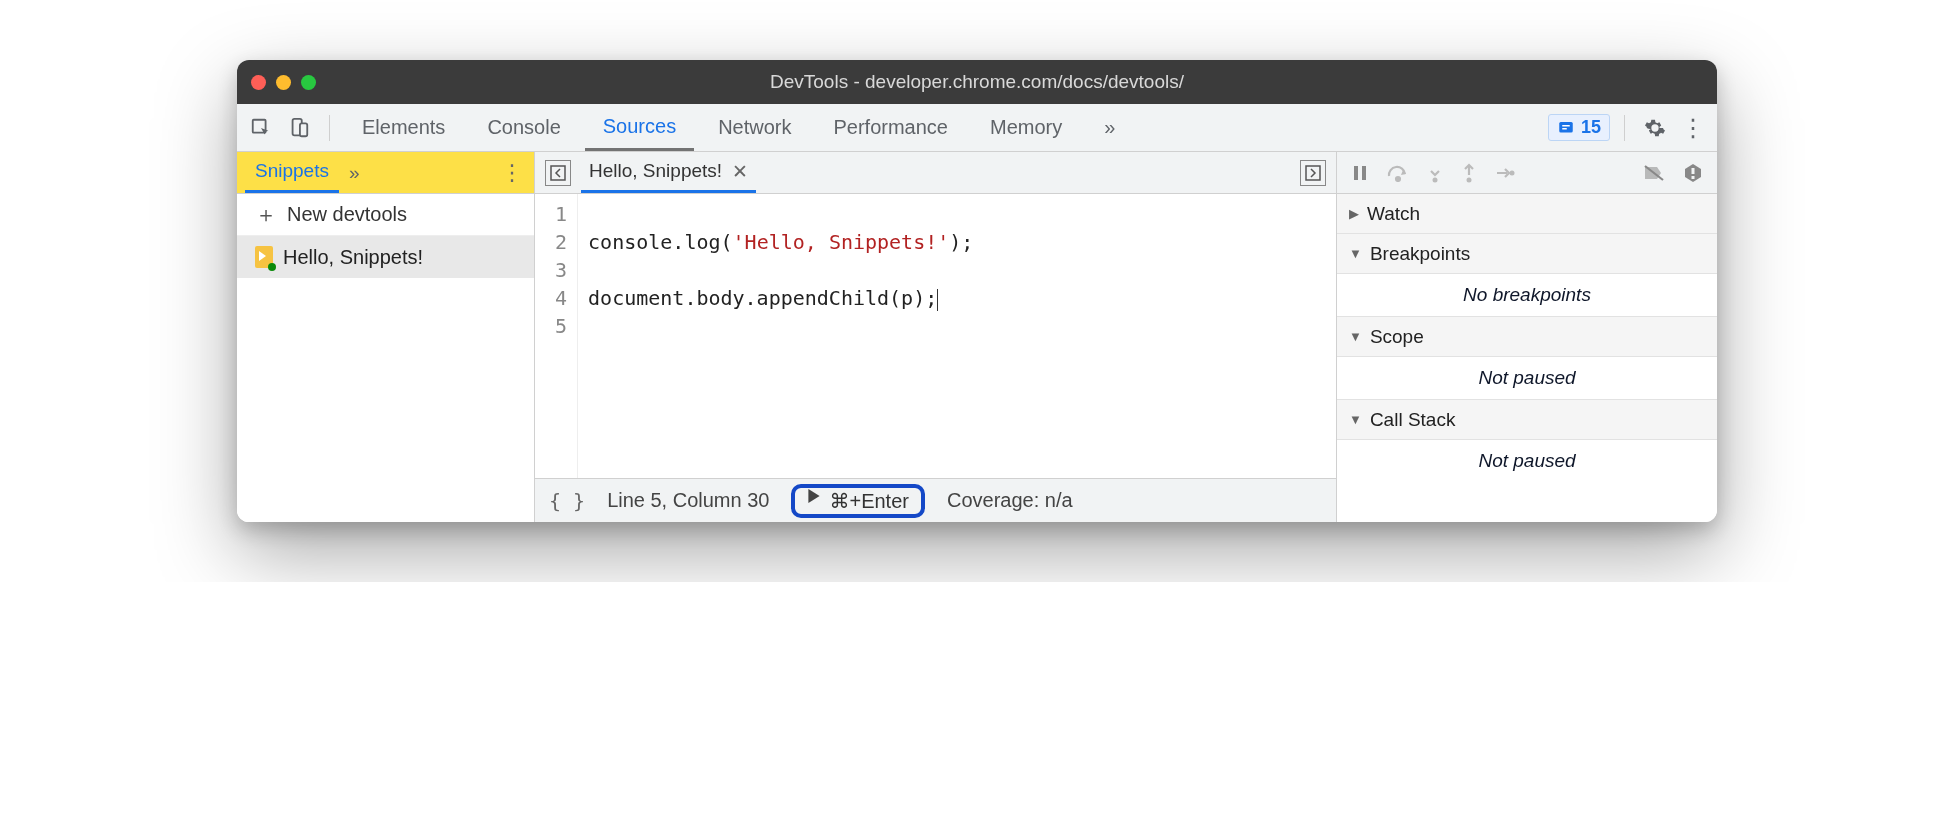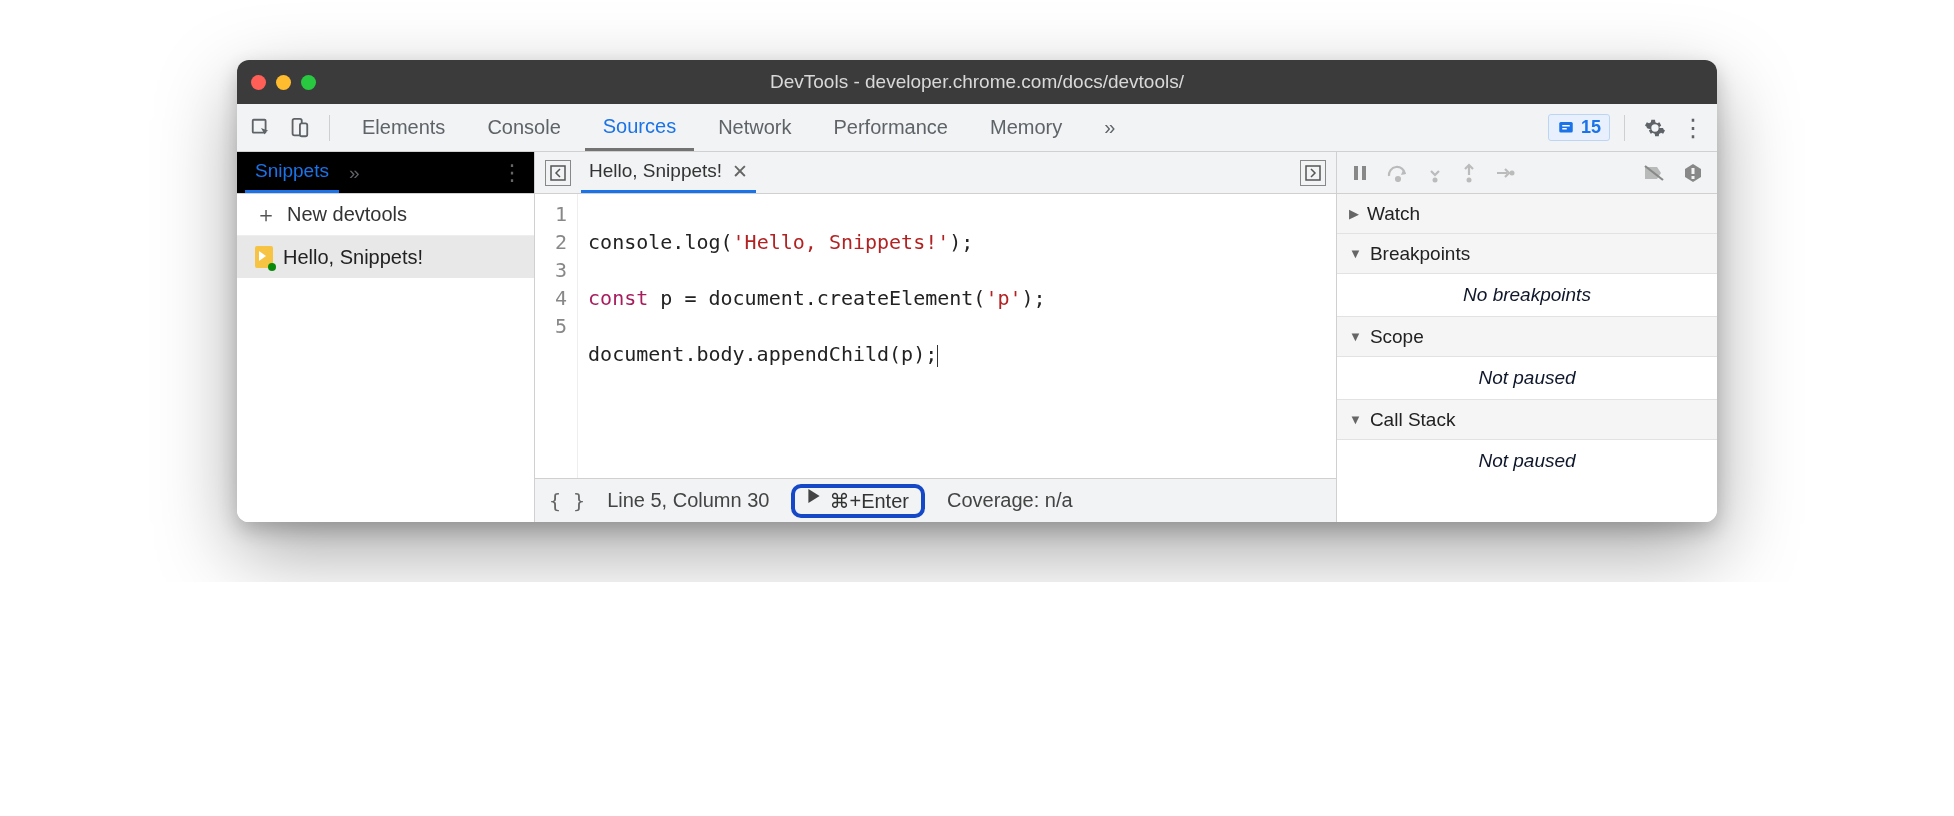--- a/index.html
+++ b/index.html
@@ -89,21 +89,21 @@
     display: flex; flex-direction: column;
     background: #fff;
   }
   .sidebar-tabs {
     display: flex; align-items: center;
     height: 42px;
     border-bottom: 1px solid #d0d0d0;
     padding: 0 8px;
     font-size: 19px;
     color: #5f6368;
-    background: #000000;
+    background: #fde047;
     justify-content: flex-end;
   }
   .sidebar-tabs .stab {
     padding: 0 10px; height: 100%;
     display: flex; align-items: center;
   }
   .sidebar-tabs .stab.active {
     color: #1a73e8;
     border-bottom: 3px solid #1a73e8;
   }
@@ -313,21 +313,20 @@
       <div class="code-area">
         <div class="gutter">
           <div>1</div>
           <div>2</div>
           <div>3</div>
           <div>4</div>
           <div>5</div>
         </div>
         <div class="code">
 <div><span>console.log(</span><span class="str">'Hello, Snippets!'</span><span>);</span></div>
-<div><span class="kw">const</span><span> p = document.createElement(</span><span class="str">'p'</span><span>);</span></div>
 <div><span>document.body.appendChild(p);</span><span class="cursor"></span></div>
         </div>
       </div>
 
       <div class="editor-status">
         <span style="font-family:Menlo,monospace;color:#666;">{ }</span>
         <span>Line 5, Column 30</span>
         <span class="run-box">
           <svg width="14" height="14" viewBox="0 0 10 10">
               <path d="M1 0 L9 5 L1 10 Z" fill="#444"></path>

